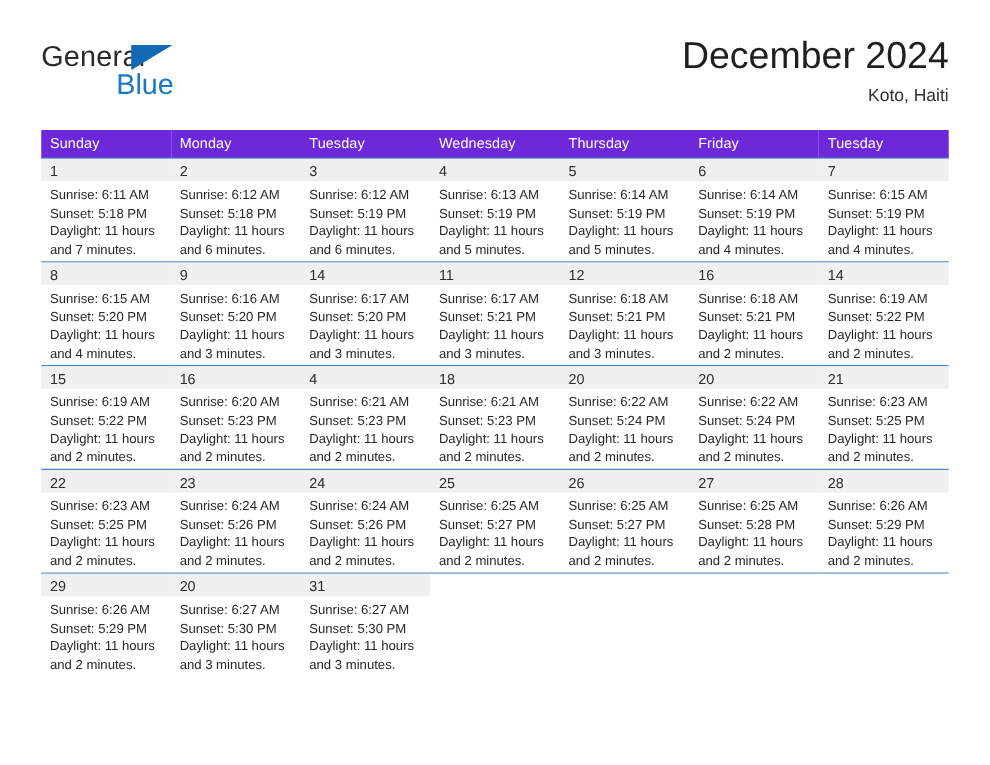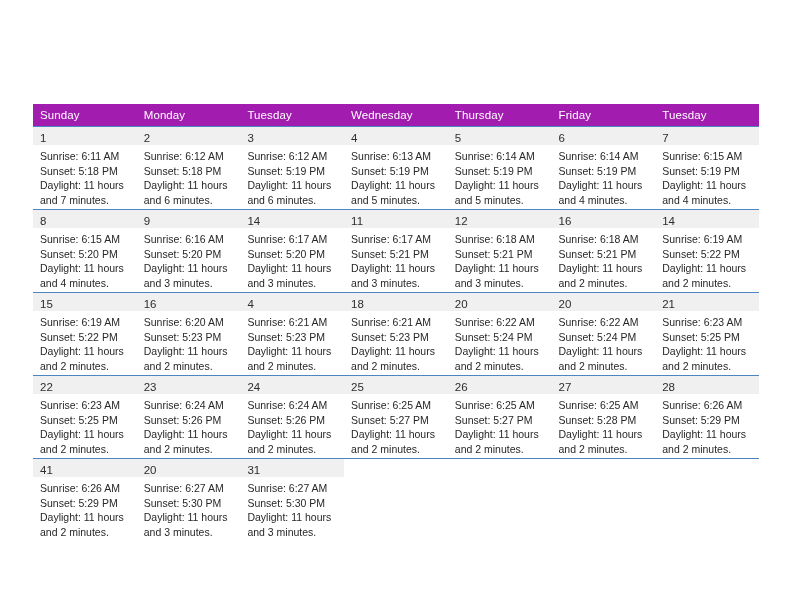--- a/index.html
+++ b/index.html
@@ -88,21 +88,21 @@
     position: absolute;
     left: 33px;
     top: 104px;
     width: 726px;
     border-collapse: collapse;
     table-layout: fixed;
   }
   .calendar col { width: 103.71px; }
 
   .weekday-head th {
-    background: #a21caf;
+    background: #6d28d9;
     color: #ffffff;
     font-size: 11.5px;
     font-weight: normal;
     text-align: left;
     padding: 5px 0 5px 7px;
     height: 11px;
     vertical-align: middle;
     letter-spacing: 0.1px;
     margin-left: 32px;
   }
@@ -140,20 +140,34 @@
     line-height: 14.6px;
     color: #272727;
     white-space: nowrap;
   }
 </style>
 </head>
 <body>
 
 <div class="page">
 
+  <div class="header">
+
+    <div class="brand">
+      <span class="brand-general">General</span>
+      <span class="brand-triangle"></span>
+      <span class="brand-blue">Blue</span>
+    </div>
+
+    <div class="title-block">
+      <div class="month-title">December 2024</div>
+      <div class="location-subtitle">Koto, Haiti</div>
+    </div>
+
+  </div>
 
   <table class="calendar">
     <colgroup>
       <col>
         <col>
         <col>
         <col>
         <col>
         <col>
         <col>
@@ -487,21 +501,21 @@
                 <div class="cell-line">Daylight: 11 hours</div>
                 <div class="cell-line">and 2 minutes.</div>
               </div>
             </div>
           </td>
       </tr>
 
       <tr class="week-row">
         <td>
             <div class="cell">
-              <div class="daynum-strip"><span class="daynum">41</span></div>
+              <div class="daynum-strip"><span class="daynum">29</span></div>
               <div class="cell-body">
                 <div class="cell-line">Sunrise: 6:26 AM</div>
                 <div class="cell-line">Sunset: 5:29 PM</div>
                 <div class="cell-line">Daylight: 11 hours</div>
                 <div class="cell-line">and 2 minutes.</div>
               </div>
             </div>
           </td>
         <td>
             <div class="cell">

